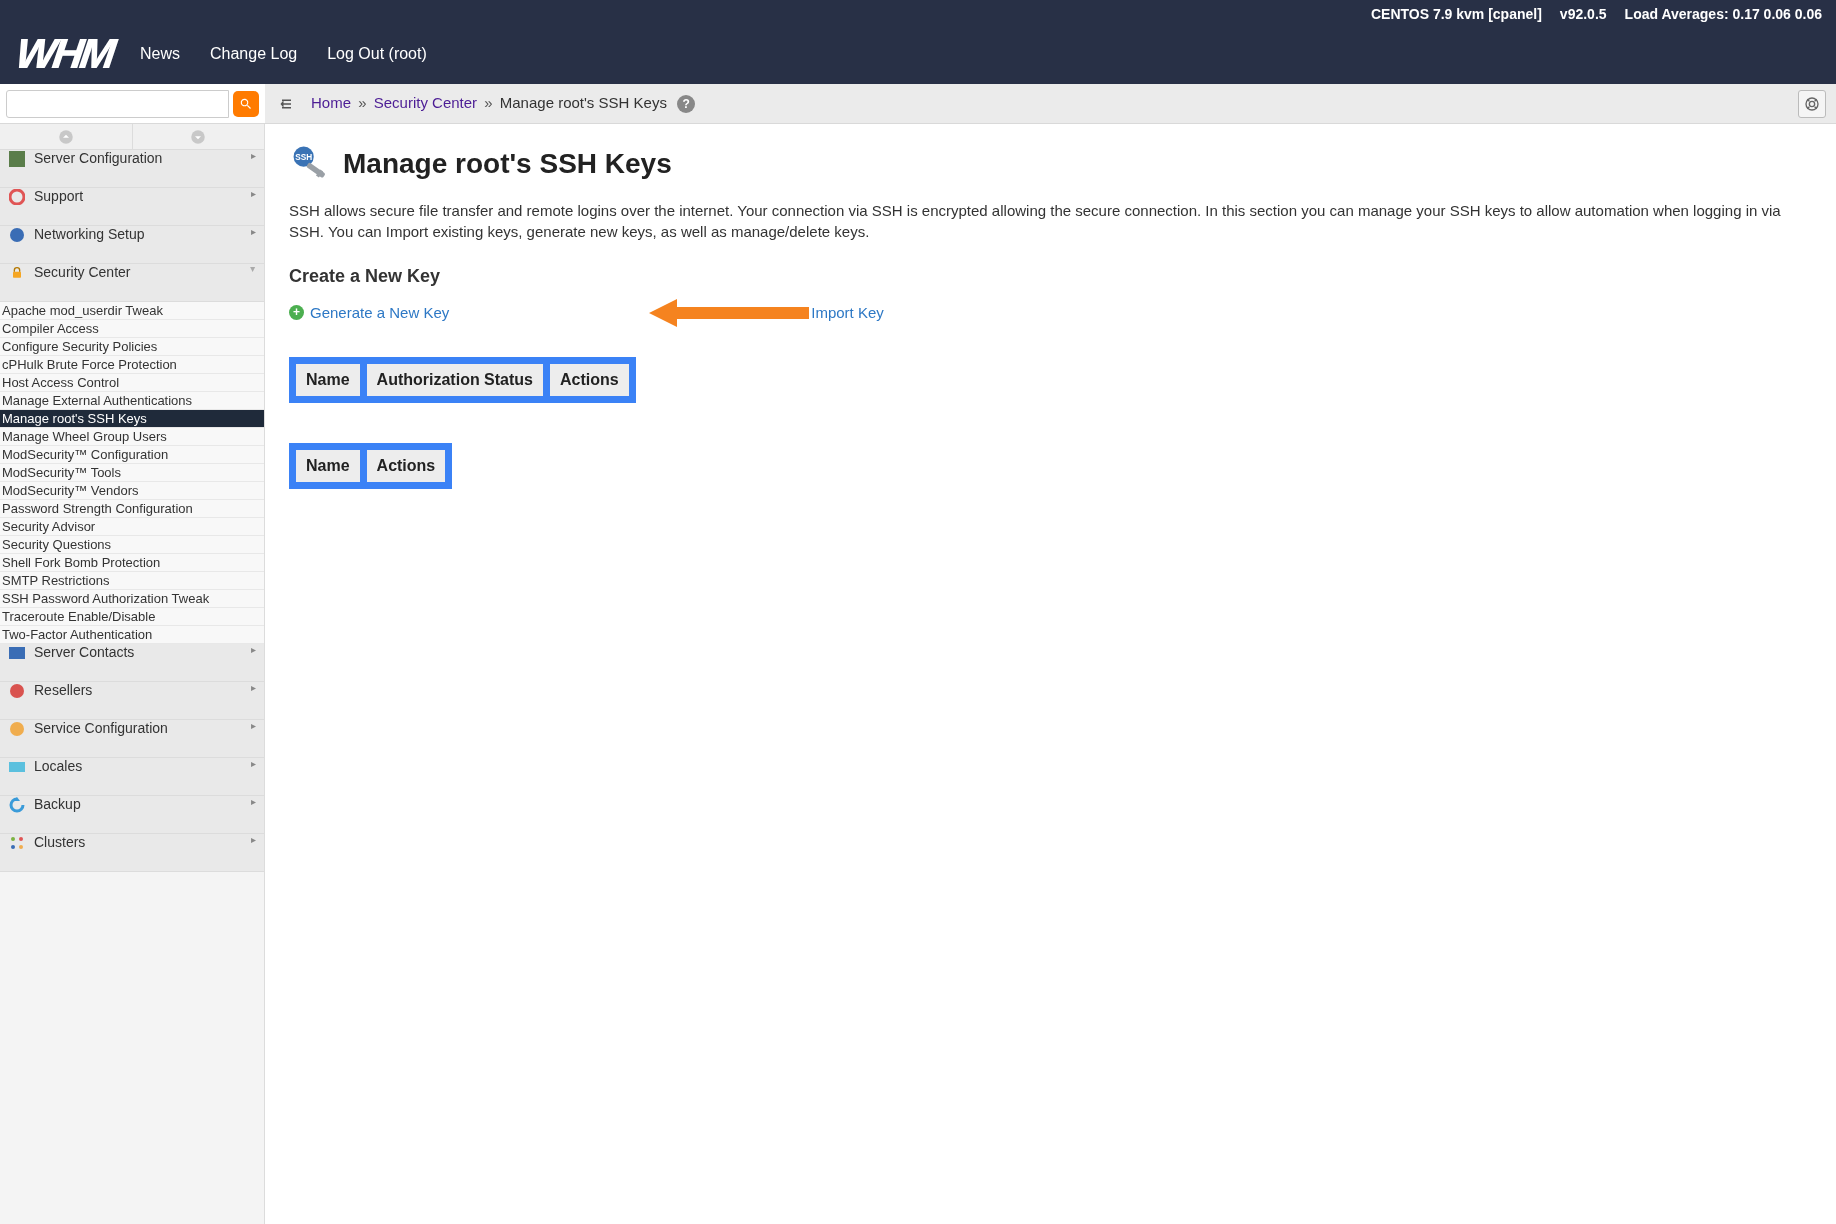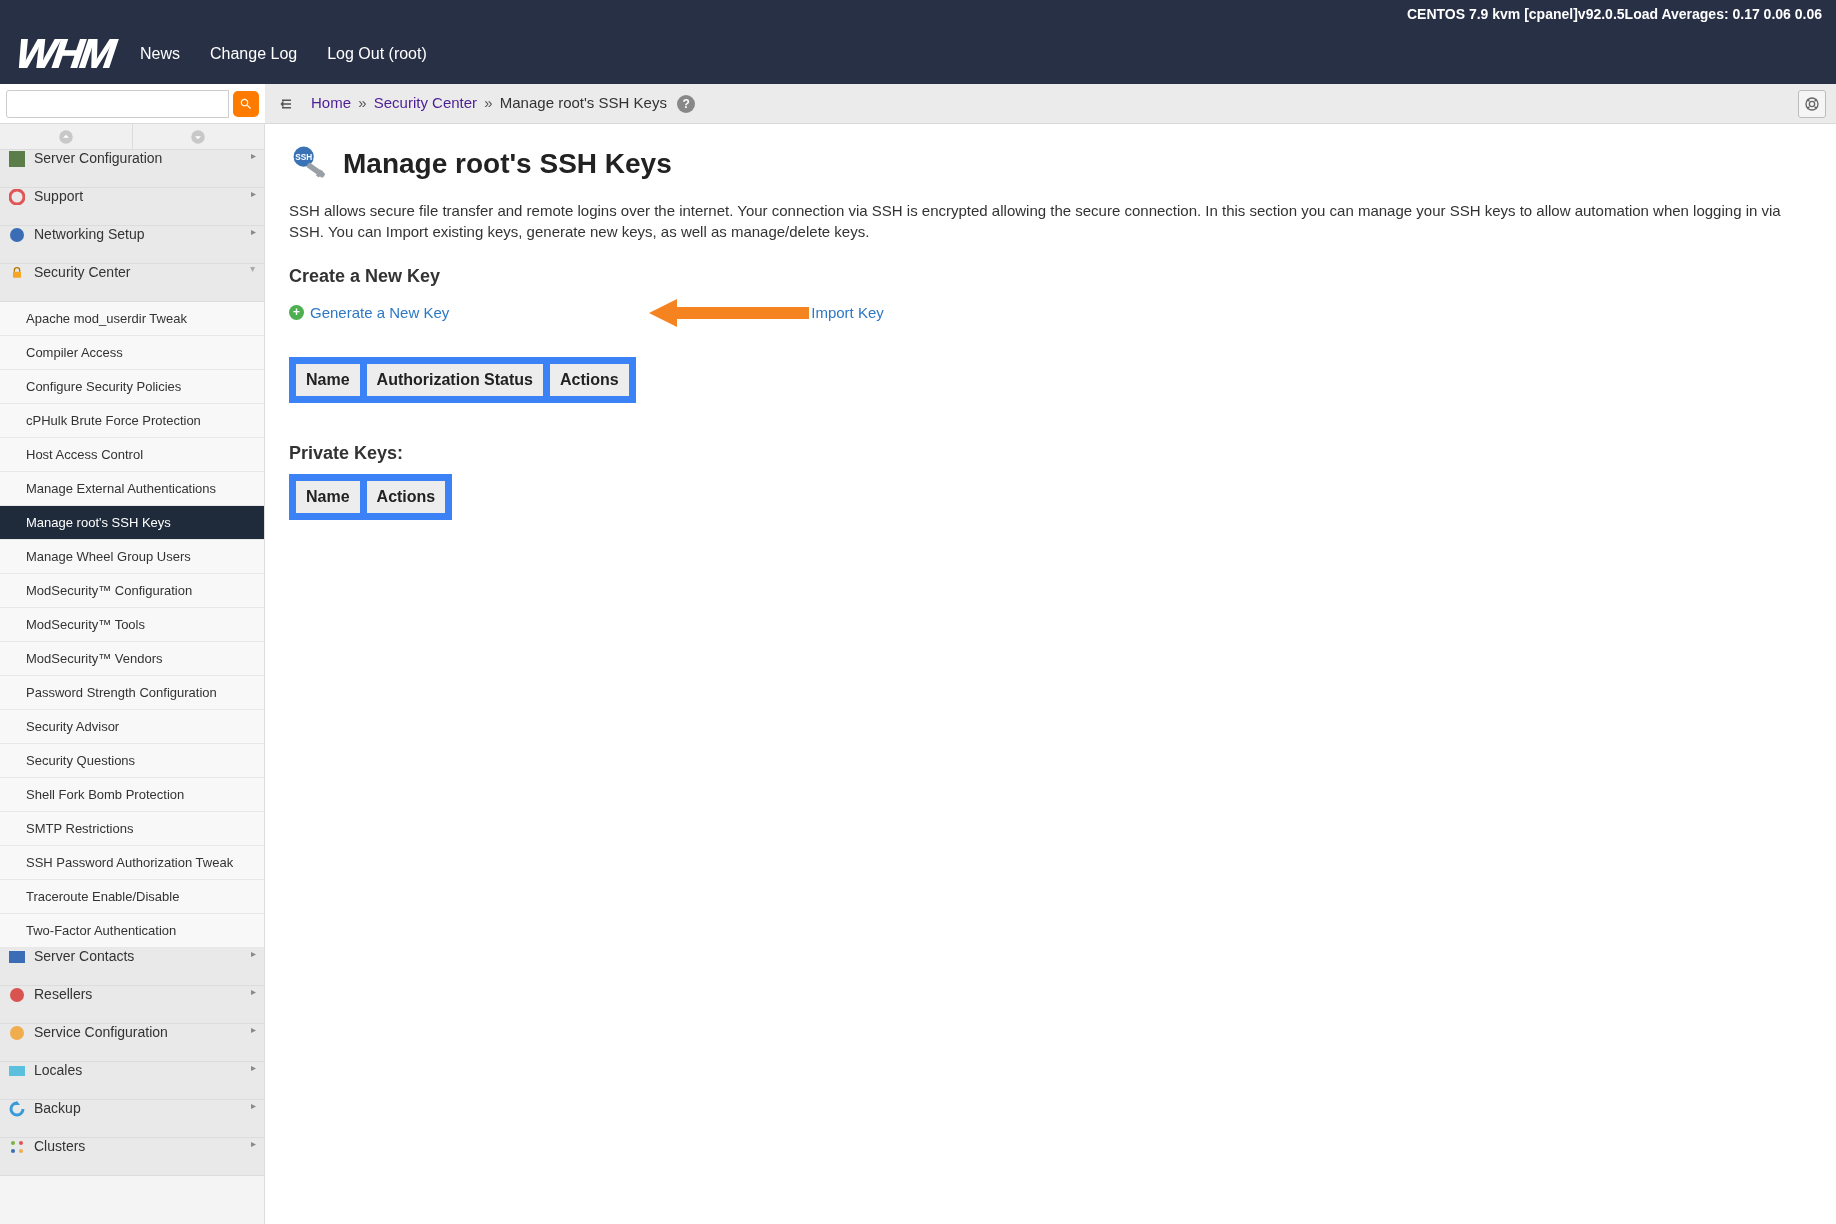--- a/index.html
+++ b/index.html
@@ -1,20 +1,20 @@
 <!DOCTYPE html>
 <html><head>
 <meta charset="utf-8">
 <style>
 * { margin:0; padding:0; box-sizing:border-box; font-family:-apple-system,BlinkMacSystemFont,"Segoe UI",Helvetica,Arial,sans-serif; }
 html,body { width:1836px; height:1224px; overflow:hidden; background:#fff; }
 
 
 .header { background:#283046; color:#cfd3da; }
-.header-status { display:flex; justify-content:flex-end; align-items:center; font-size:14px; font-weight:600; padding:4px 14px 0 0; height:24px; color:#fff; }
+.header-status { display:flex; justify-content:flex-end; align-items:center; gap:18px; font-size:14px; font-weight:600; padding:4px 14px 0 0; height:24px; color:#fff; }
 .header-nav { display:flex; align-items:center; height:60px; padding:0 12px 0 12px; }
 .logo { font-family:Impact,Arial,sans-serif; font-style:italic; font-weight:900; font-size:42px; letter-spacing:-3px; color:#fff; margin-left:4px; margin-right:28px; transform:skewX(-8deg); text-shadow:1px 0 #fff; }
 .nav-link { color:#fff; font-size:16px; margin-right:30px; cursor:pointer; }
 
 
 .bar2 { display:flex; height:40px; background:#ebebeb; border-bottom:1px solid #d9d9d9; }
 .bar2-left { width:265px; display:flex; align-items:center; padding:5px 6px; background:#fff; }
 .search-input { flex:1; height:28px; border:1px solid #ccc; border-radius:3px 0 0 3px; padding:0 6px; font-size:13px; outline:none; }
 .search-btn { width:26px; height:26px; background:#ff7b00; border-radius:5px; display:flex; align-items:center; justify-content:center; margin-left:4px; cursor:pointer; }
 .search-btn svg { width:14px; height:14px; fill:#fff; }
@@ -35,21 +35,21 @@
 .arrow-row { display:flex; height:26px; background:#f0f0f0; border-bottom:1px solid #dcdcdc; }
 .arrow-cell { flex:1; display:flex; align-items:center; justify-content:center; border-right:1px solid #dcdcdc; cursor:pointer; }
 .arrow-cell:last-child { border-right:none; }
 .arrow-cell svg { width:18px; height:18px; fill:#bdbdbd; }
 
 .group-row { display:flex; align-items:flex-start; height:38px; padding:0 8px; font-size:14px; color:#333; background:#e9e9e9; border-bottom:1px solid #dcdcdc; cursor:pointer; position:relative; }
 .group-row .g-icon { width:18px; height:18px; margin-right:8px; display:flex; align-items:center; justify-content:center; }
 .group-row .arrow { position:absolute; right:8px; font-size:10px; color:#888; }
 .group-row.open .arrow { transform:rotate(90deg); color:#aaa; }
 
-.item-row { display:flex; align-items:center; height:34px; padding:0 26px; font-size:13px; color:#333; background:#f8f8f8; border-bottom:1px solid #e8e8e8; cursor:pointer; }
+.item-row { display:flex; align-items:center; height:18px; padding:0 2px; font-size:13px; color:#333; background:#f8f8f8; border-bottom:1px solid #e8e8e8; cursor:pointer; }
 .item-row.active { background:#1f2a3a; color:#fff; }
 
 
 .main { flex:1; padding:18px 24px; overflow:auto; font-size:15px; color:#333; }
 .title-row { display:flex; align-items:center; margin-bottom:14px; }
 .title-icon { width:44px; height:44px; margin-right:10px; }
 .page-title { font-size:28px; font-weight:700; color:#222; }
 .intro { font-size:15px; line-height:1.4; color:#333; max-width:1540px; margin-bottom:24px; }
 
 .section-label { font-size:18px; font-weight:700; margin-bottom:10px; }
@@ -297,21 +297,20 @@
     <table class="table">
       <tbody>
           <tr>
         <th>Name</th>
         <th>Authorization Status</th>
         <th>Actions</th>
       </tr>
     </tbody>
       </table>
 
-    <div class="section-label">Private Keys:</div>
     <table class="table">
       <tbody>
           <tr>
         <th>Name</th>
         <th>Actions</th>
       </tr>
     </tbody>
       </table>
   </div>
 </div>

